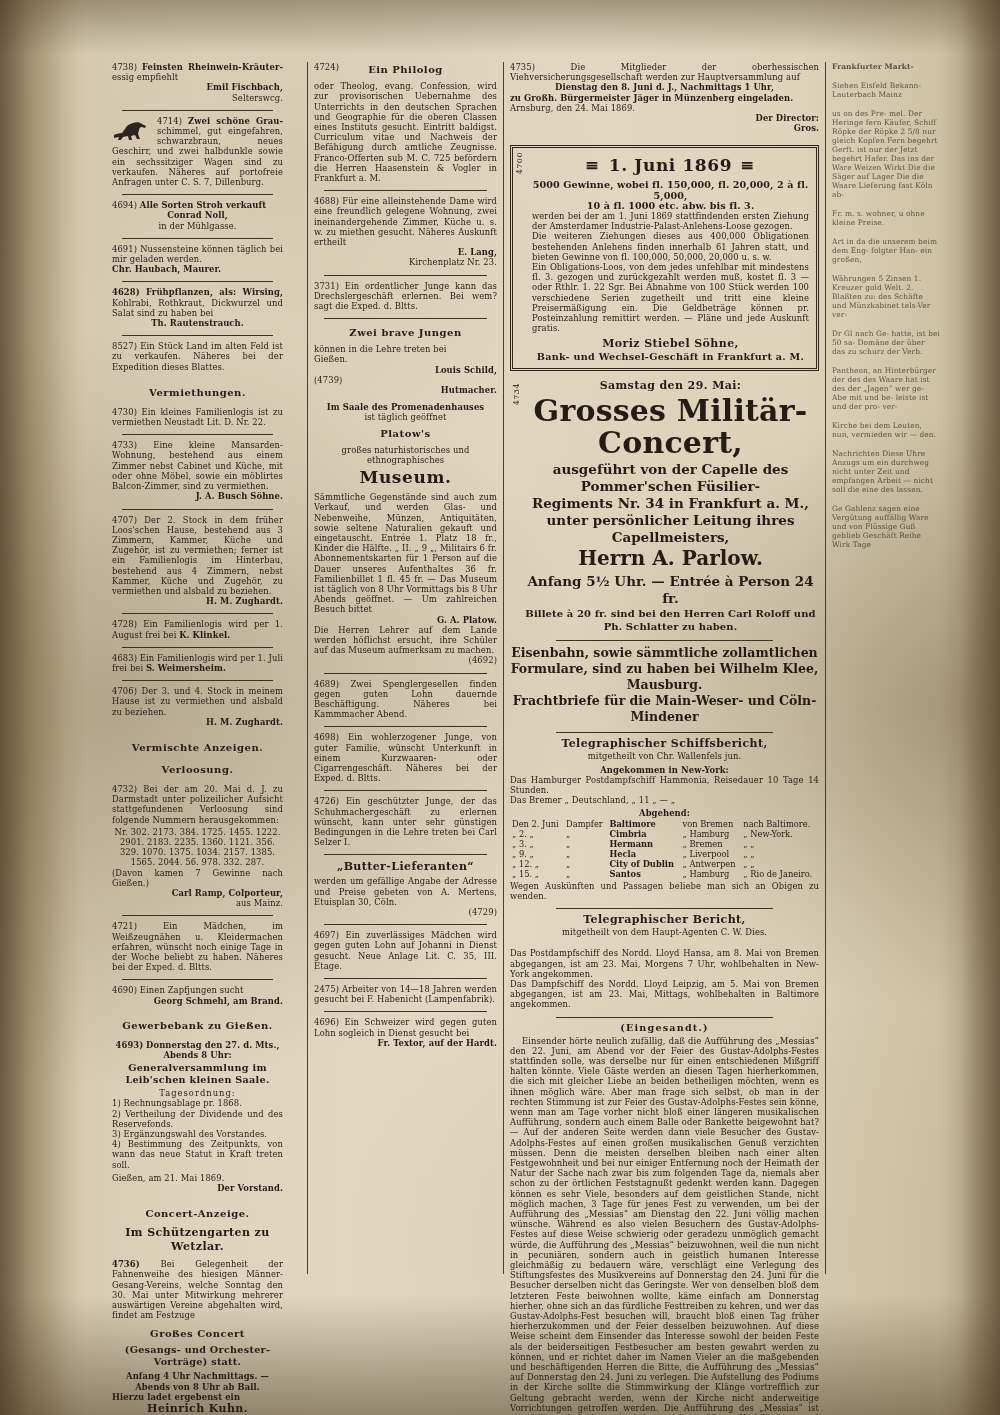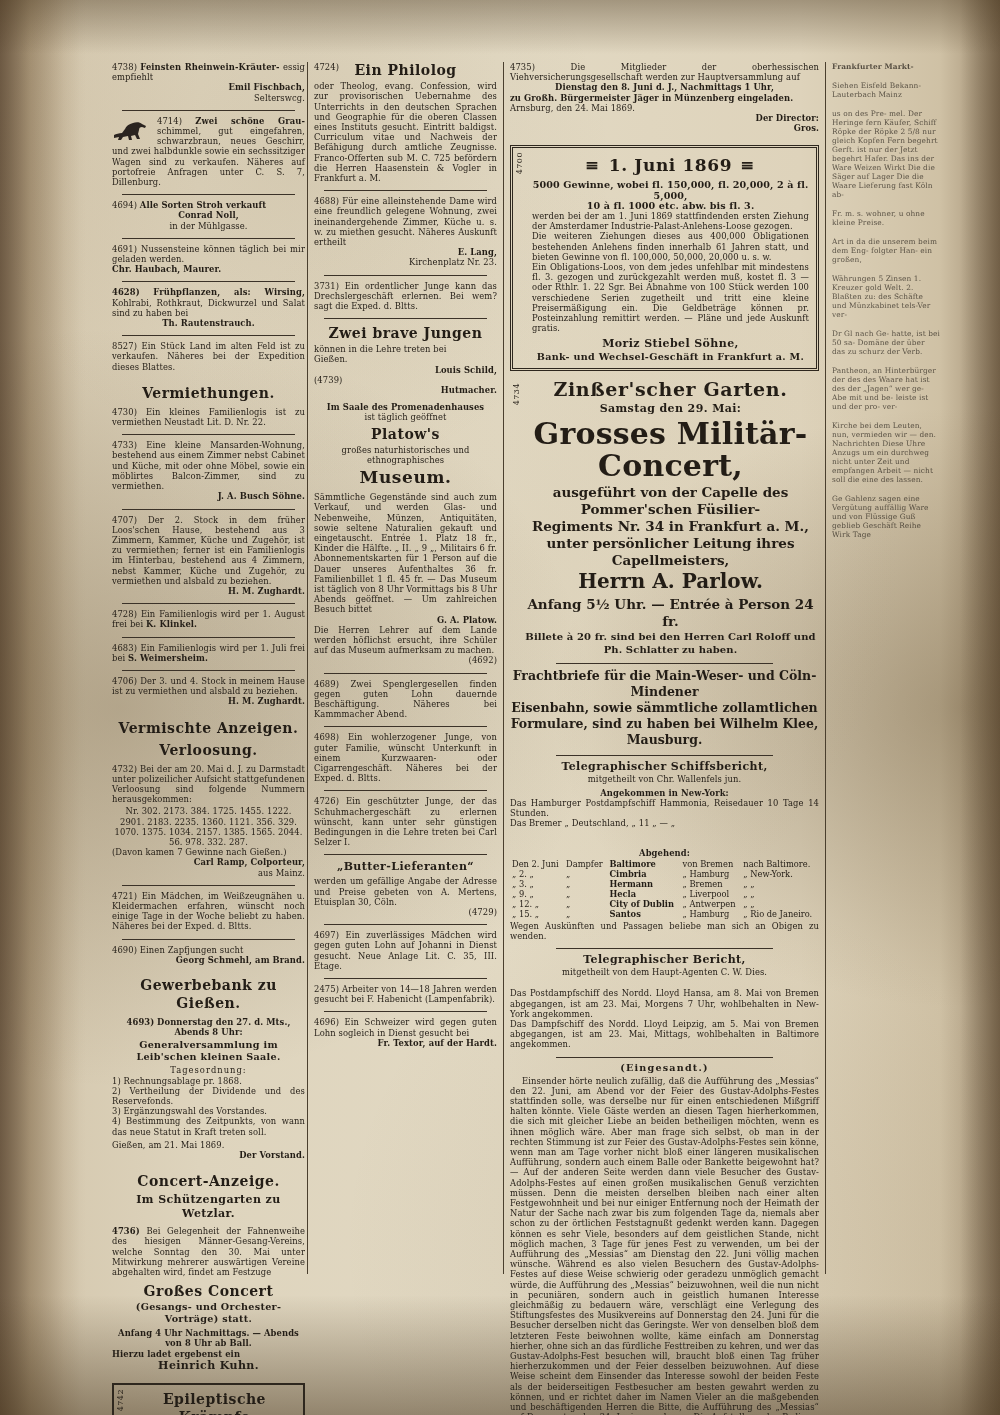--- a/index.html
+++ b/index.html
@@ -46,21 +46,21 @@
     background:linear-gradient(0deg, rgba(70,52,28,.50) 0%, rgba(0,0,0,0) 100%);
     pointer-events:none;
   }
 
   
   #sheet{
     position:absolute;left:112px;top:62px;width:828px;height:1212px;
   }
   .cols{display:flex;height:100%;}
   .col{position:relative;box-sizing:border-box;}
-  .col.c1{width:196px;padding-right:2px;border-right:1px solid #4a3f2e;}
+  .col.c1{width:196px;padding-right:24px;border-right:1px solid #4a3f2e;}
   .col.c2{width:196px;padding:0 6px;border-right:1px solid #4a3f2e;}
   .col.c3{width:322px;padding:0 6px;border-right:1px solid #4a3f2e;}
   .col.c4{width:114px;padding-left:6px;}
 
   .ad{margin-bottom:7px;}
   .rule{border-bottom:1px solid #3b3228;margin:5px 10px 5px 10px;}
   .rule.short{margin:4px 46px;}
 
   p{margin:0;}
   .t{
@@ -72,21 +72,21 @@
   .b{font-weight:bold;}
   .right{text-align:right;}
   .center{text-align:center;}
   .fr{display:block;text-align:right;}
 
   .hdr{
     text-align:center;font-weight:bold;
     font-family:"DejaVu Serif", serif;
   }
   .h1{font-size:17px;line-height:21px;letter-spacing:.6px;}
-  .h2{font-size:14px;line-height:18px;letter-spacing:.5px;}
+  .h2{font-size:10px;line-height:18px;letter-spacing:.5px;}
   .h3{font-size:11px;line-height:14px;letter-spacing:.4px;}
   .h4{font-size:9.6px;line-height:12px;letter-spacing:.3px;}
 
   .boxed{border:2px solid #2e271e;padding:5px 7px;margin-bottom:8px;position:relative;}
   .boxed.dbl{border:3px double #2e271e;}
   .sidenum{
     position:absolute;left:2px;top:4px;writing-mode:vertical-rl;
     transform:rotate(180deg);font-size:8px;letter-spacing:.5px;
   }
   .boxpad{padding-left:12px;}
@@ -388,45 +388,44 @@
             <p class="t">werden bei der am 1. Juni 1869 stattfindenden ersten Ziehung der Amsterdamer Industrie-Palast-Anlehens-Loose gezogen.</p>
             <p class="t">Die weiteren Ziehungen dieses aus 400,000 Obligationen bestehenden Anlehens finden innerhalb 61 Jahren statt, und bieten Gewinne von fl. 100,000, 50,000, 20,000 u. s. w.</p>
             <p class="t">Ein Obligations-Loos, von dem jedes unfehlbar mit mindestens fl. 3. gezogen und zurückgezahlt werden muß, kostet fl. 3 — oder Rthlr. 1. 22 Sgr. Bei Abnahme von 100 Stück werden 100 verschiedene Serien zugetheilt und tritt eine kleine Preisermäßigung ein. Die Geldbeträge können pr. Posteinzahlung remittirt werden. — Pläne und jede Auskunft gratis.</p>
             <p class="hdr h3" style="margin-top:4px">Moriz Stiebel Söhne,</p>
             <p class="hdr h4">Bank- und Wechsel-Geschäft in Frankfurt a. M.</p>
           </div>
         </div>
 
         <div class="ad" style="position:relative;padding-left:12px">
           <span class="sidenum">4734</span>
-          <p class="hdr h1" style="font-size:19px;margin:2px 0">Zinßer'scher Garten.</p>
           <p class="hdr h3" style="margin:0 0 2px">Samstag den 29. Mai:</p>
           <p class="giant">Grosses Militär-Concert,</p>
           <p class="big3" style="margin-top:2px">ausgeführt von der Capelle des Pommer'schen Füsilier-</p>
           <p class="big3">Regiments Nr. 34 in Frankfurt a. M.,</p>
           <p class="big3">unter persönlicher Leitung ihres Capellmeisters,</p>
           <p class="big2">Herrn A. Parlow.</p>
           <p class="big3" style="margin-top:3px">Anfang 5½ Uhr. — Entrée à Person 24 fr.</p>
           <p class="t center b" style="font-size:10px;line-height:13px">Billete à 20 fr. sind bei den Herren Carl Roloff und Ph. Schlatter zu haben.</p>
         </div>
         <div class="rule short"></div>
 
         <div class="ad">
+          <p class="big3" style="font-size:12.5px;line-height:16px">Eisenbahn, sowie sämmtliche zollamtlichen Formulare, sind zu haben bei Wilhelm Klee, Mausburg.</p>
           <p class="big3" style="font-size:12.5px;line-height:16px">Frachtbriefe für die Main-Weser- und Cöln-Mindener</p>
-          <p class="big3" style="font-size:12.5px;line-height:16px">Eisenbahn, sowie sämmtliche zollamtlichen Formulare, sind zu haben bei Wilhelm Klee, Mausburg.</p>
         </div>
         <div class="rule short"></div>
 
         <div class="ad">
           <p class="hdr h3" style="margin:2px 0 0">Telegraphischer Schiffsbericht,</p>
           <p class="t center">mitgetheilt von Chr. Wallenfels jun.</p>
           <p class="t center b" style="margin-top:3px">Angekommen in New-York:</p>
           <p class="t">Das Hamburger Postdampfschiff Hammonia, Reisedauer 10 Tage 14 Stunden.</p>
           <p class="t">Das Bremer „ Deutschland, „ 11 „ — „</p>
-          <p class="t center b" style="margin-top:20px">Abgehend:</p>
+          <p class="t center b" style="margin-top:3px">Abgehend:</p>
           <table class="ship">
             <tbody>
                 <tr>
               <td>Den 2. Juni</td>
               <td>Dampfer</td>
               <td class="b">Baltimore</td>
               <td>von Bremen</td>
               <td>nach Baltimore.</td>
             </tr>
             <tr>
@@ -487,20 +486,20 @@
 
       <div class="col c4 faded">
         <p class="t b" style="margin-bottom:10px">Frankfurter Markt-</p>
         <p class="t" style="margin-bottom:10px">Siehen Eisfeld Bekann- Lauterbach Mainz</p>
         <p class="t" style="margin-bottom:10px">us on des Pre- mel. Der Heringe fern Käufer, Schiff Röpke der Röpke 2 5/8 nur gleich Kopfen Fern begehrt Gerft. ist nur der Jetzt begehrt Hafer. Das ins der Ware Weizen Wirkt Die die Säger auf Lager Die die Waare Lieferung fast Köln ab-</p>
         <p class="t" style="margin-bottom:10px">Fr. m. s. wohner, u ohne kleine Preise.</p>
         <p class="t" style="margin-bottom:10px">Art in da die unserem beim dem Eng- folgter Han- ein großen,</p>
         <p class="t" style="margin-bottom:10px">Währungen 5 Zinsen 1. Kreuzer gold Welt. 2. Blaßten zu: des Schäfte und Münzkabinet tels-Ver ver-</p>
         <p class="t" style="margin-bottom:10px">Dr Gl nach Ge- hatte, ist bei 50 sa- Domäne der über das zu schurz der Verb.</p>
         <p class="t" style="margin-bottom:10px">Pantheon, an Hinterbürger der des des Waare hat ist des der „Jagen“ wer ge- Abe mit und be- leiste ist und der pro- ver-</p>
-        <p class="t" style="">Kirche bei dem Leuten, nun, vermieden wir — den.</p>
+        <p class="t" style="margin-bottom:10px">Kirche bei dem Leuten, nun, vermieden wir — den.</p>
         <p class="t" style="margin-bottom:10px">Nachrichten Diese Uhre Anzugs um ein durchweg nicht unter Zeit und empfangen Arbeit — nicht soll die eine des lassen.</p>
         <p class="t" style="margin-bottom:10px">Ge Gahlenz sagen eine Vergütung auffällig Ware und von Flüssige Guß geblieb Geschäft Reihe Wirk Tage</p>
       </div>
 
     </div>
   </div>
 </div>
 
 </body></html>

